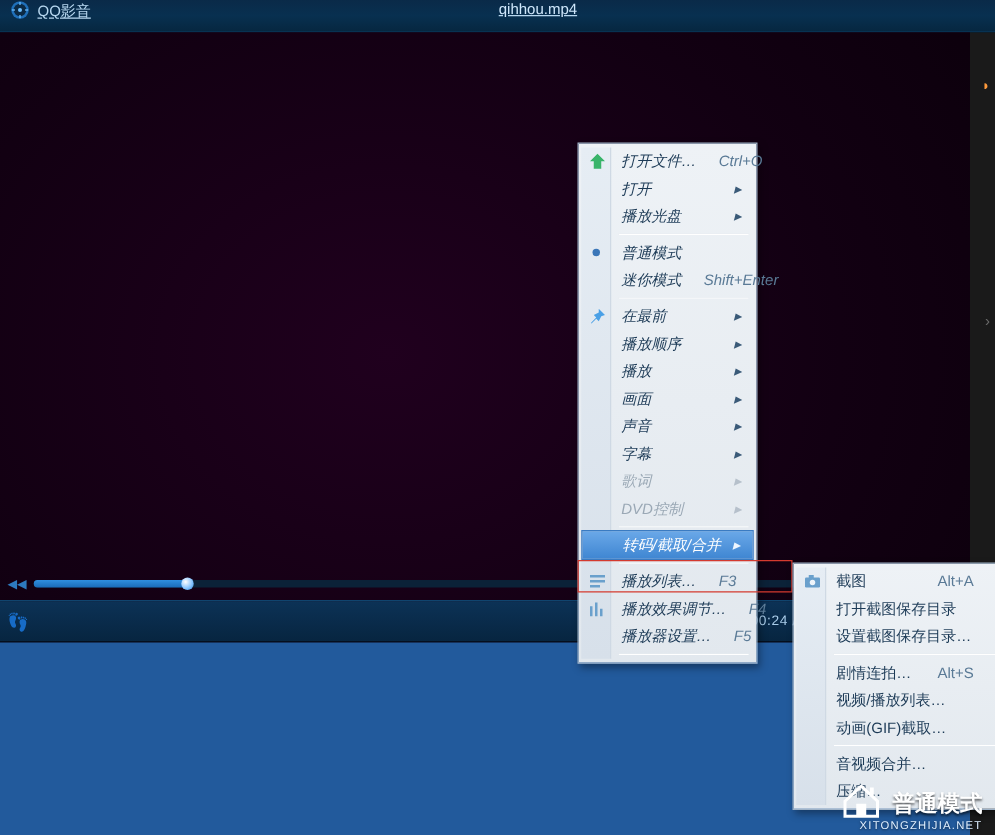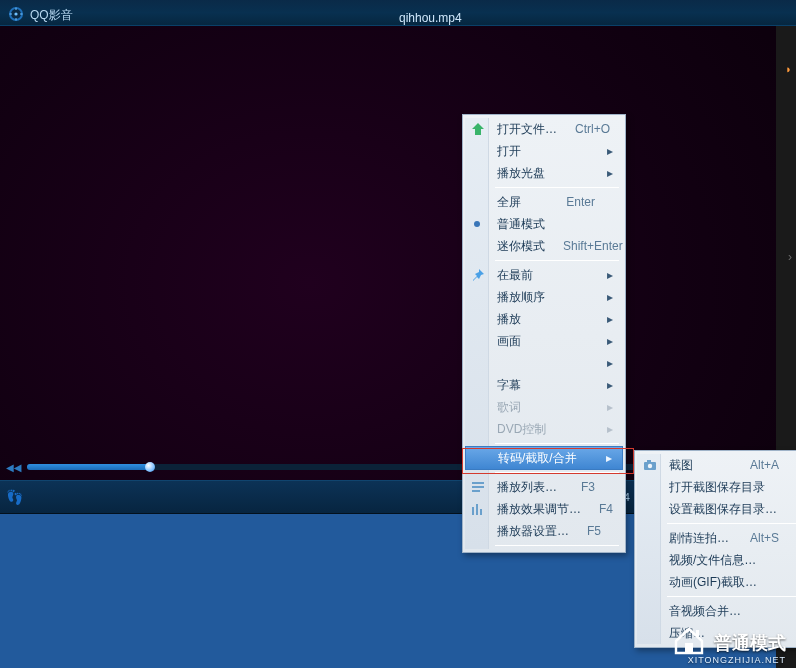--- a/index.html
+++ b/index.html
@@ -3,24 +3,25 @@
 <meta charset="utf-8">
 <style>
   * { margin: 0; padding: 0; box-sizing: border-box; font-family: "Microsoft YaHei", "SimSun", sans-serif; }
   body { width: 796px; height: 668px; background: #000; overflow: hidden; position: relative; }
 
   
   .titlebar {
     height: 26px;
     background: linear-gradient(#0a2a48, #083050 50%, #062740);
     color: #b8d8f0;
-    display: flex; align-items: flex-end;
+    display: flex; align-items: flex-start;
     font-size: 12px;
     padding: 0 8px;
     border-bottom: 1px solid #0a4068;
+    text-decoration: underline;
   }
   .titlebar .app { display: flex; align-items: center; gap: 6px; }
   .titlebar .app svg { width: 16px; height: 16px; }
   .titlebar .title { flex: 1; text-align: center; color: #cfe7fb; }
 
   
   .video {
     position: absolute; left: 0; top: 26px; right: 20px; bottom: 0;
     background: #1a0018;
   }
@@ -128,21 +129,21 @@
   .menu .icon {
     position: absolute; left: 4px; width: 18px; height: 18px; top: 2px;
     display: flex; align-items: center; justify-content: center;
   }
   .menu .bullet {
     position: absolute; left: 9px; top: 8px; width: 6px; height: 6px; border-radius: 50%;
     background: #3a76b8;
   }
 
   
-  #mainmenu { left: 462px; top: 114px; width: 164px; }
+  #mainmenu { left: 462px; top: 114px; width: 144px; font-style: italic; }
   #submenu  { left: 634px; top: 450px; width: 176px; }
   #submenu::before {
     content:""; position:absolute; left:-1px; right:-1px; top:-1px; bottom:62px;
     pointer-events:none;
   }
 
   
   .redbox {
     position: absolute; left: 462px; top: 448px; width: 172px; height: 26px;
     border: 1px solid #d43a2f; pointer-events: none;
@@ -237,24 +238,20 @@
     <span class="arrow">▸</span>
   </div>
   <div class="item">
     <span class="label">播放光盘</span>
     <span class="arrow">▸</span>
   </div>
 
   <div class="sep"></div>
 
   <div class="item">
-    <span class="label">全屏</span>
-    <span class="hot">Enter</span>
-  </div>
-  <div class="item">
     <span class="bullet"></span>
     <span class="label">普通模式</span>
   </div>
   <div class="item">
     <span class="label">迷你模式</span>
     <span class="hot">Shift+Enter</span>
   </div>
 
   <div class="sep"></div>
 
@@ -273,20 +270,21 @@
   </div>
   <div class="item">
     <span class="label">播放</span>
     <span class="arrow">▸</span>
   </div>
   <div class="item">
     <span class="label">画面</span>
     <span class="arrow">▸</span>
   </div>
   <div class="item">
+    <span class="label">声音</span>
     <span class="arrow">▸</span>
   </div>
   <div class="item">
     <span class="label">字幕</span>
     <span class="arrow">▸</span>
   </div>
   <div class="item disabled">
     <span class="label">歌词</span>
     <span class="arrow">▸</span>
   </div>
@@ -358,21 +356,21 @@
     <span class="label">设置截图保存目录…</span>
   </div>
 
   <div class="sep"></div>
 
   <div class="item">
     <span class="label">剧情连拍…</span>
     <span class="hot">Alt+S</span>
   </div>
   <div class="item">
-    <span class="label">视频/文件信息…</span>
+    <span class="label">视频/播放列表…</span>
   </div>
   <div class="item">
     <span class="label">动画(GIF)截取…</span>
   </div>
 
   <div class="sep"></div>
 
   <div class="item">
     <span class="label">音视频合并…</span>
   </div>

